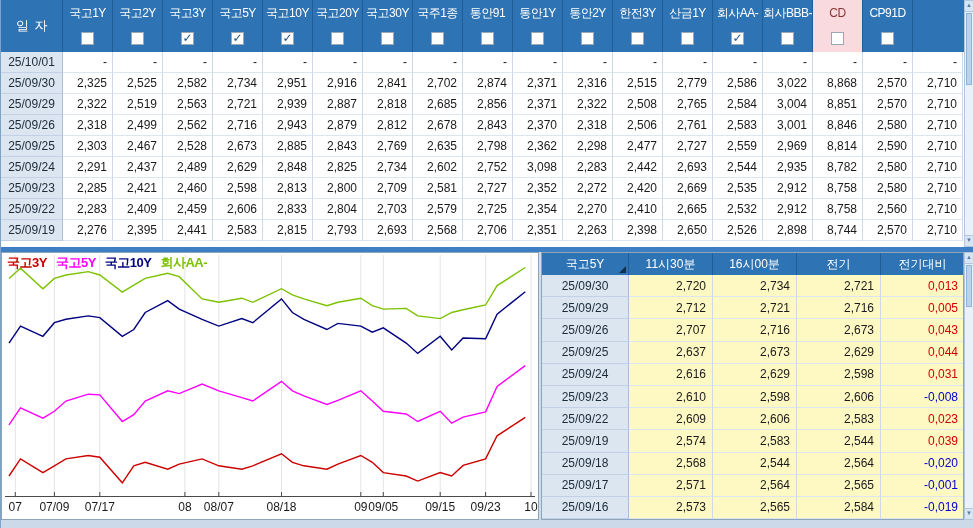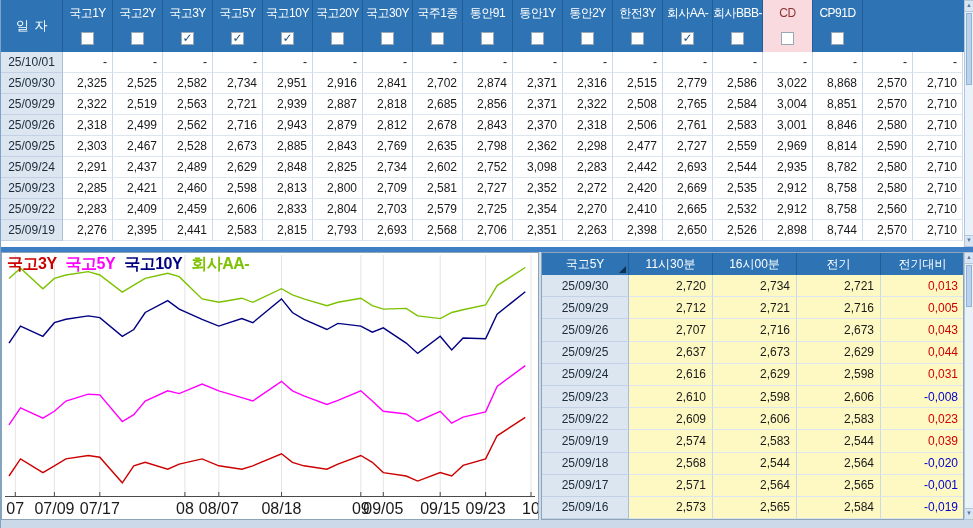--- a/index.html
+++ b/index.html
@@ -35,24 +35,24 @@
                 font-size:6px;line-height:9px;text-align:center;cursor:pointer;}
   .vscroll .btn.bottom{position:absolute;bottom:0;left:0;right:0;border-top:1px solid #b5c6da;border-bottom:none;}
   .vscroll .thumb{margin:1px;height:70px;background:#bad2ea;border:1px solid #90b2d4;cursor:grab;}
 
   
   .splitter{position:absolute;left:0;top:247px;width:973px;height:5px;background:#3e7ec4;cursor:row-resize;}
 
   
   .chartpanel{position:absolute;left:0;top:252px;width:538px;height:268px;background:#fff;
               border:1px solid #8ea4b8;box-sizing:border-box;overflow:hidden;}
-  .legend{position:absolute;left:5px;top:1px;z-index:3;font-size:16px;font-weight:bold;letter-spacing:-0.5px;}
+  .legend{position:absolute;left:5px;top:1px;z-index:3;font-size:13px;font-weight:bold;letter-spacing:-0.5px;}
   .legend span{margin-right:9px;}
   #chartsvg{position:absolute;left:3px;top:2px;}
-  .xaxis{position:absolute;left:3px;top:246px;width:530px;height:18px;font-size:16px;color:#1a1a1a;}
+  .xaxis{position:absolute;left:3px;top:246px;width:530px;height:18px;font-size:12px;color:#1a1a1a;}
   .xaxis span{position:absolute;top:1px;transform:translateX(-50%);white-space:nowrap;}
 
   
   .quote{position:absolute;left:540px;top:252px;width:423px;height:268px;background:#fff;
          border:1px solid #8ea4b8;box-sizing:border-box;display:flex;flex-direction:column;overflow:hidden;}
   .qhead{display:flex;height:22px;flex:0 0 22px;background:#2e74b5;}
   .qh{box-sizing:border-box;border-right:1px solid #215d96;color:#fff;font-size:12px;line-height:22px;
       text-align:center;position:relative;}
   .qc0{width:87px;flex:0 0 87px;} .qcn{width:84px;flex:0 0 84px;}
   .sorttri{position:absolute;right:2px;bottom:2px;width:0;height:0;
@@ -136,20 +136,26 @@
           </div>
         </div>
         <div class="hcell">
           <div class="hlabel">통안2Y</div>
           <div class="cbwrap">
             <div class="cb"></div>
           </div>
         </div>
         <div class="hcell">
           <div class="hlabel">한전3Y</div>
+          <div class="cbwrap">
+            <div class="cb"></div>
+          </div>
+        </div>
+        <div class="hcell">
+          <div class="hlabel">산금1Y</div>
           <div class="cbwrap">
             <div class="cb"></div>
           </div>
         </div>
         <div class="hcell">
           <div class="hlabel">회사AA-</div>
           <div class="cbwrap">
             <div class="cb">✓</div>
           </div>
         </div>

